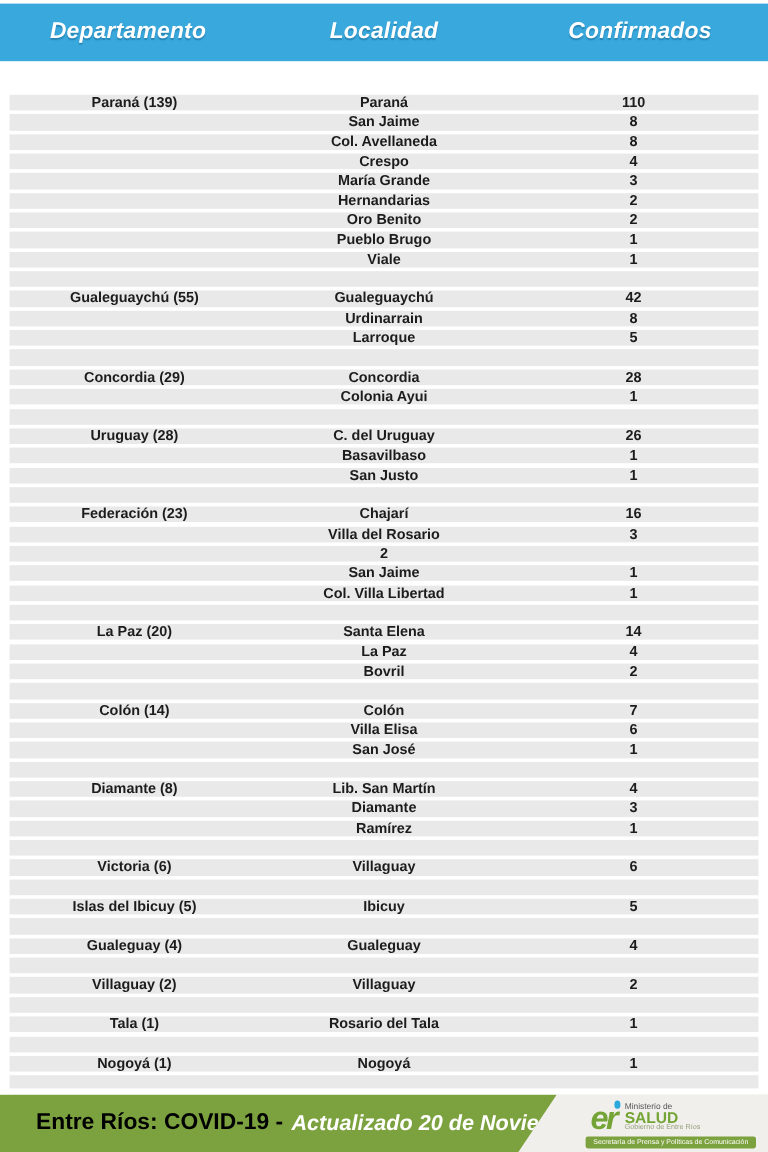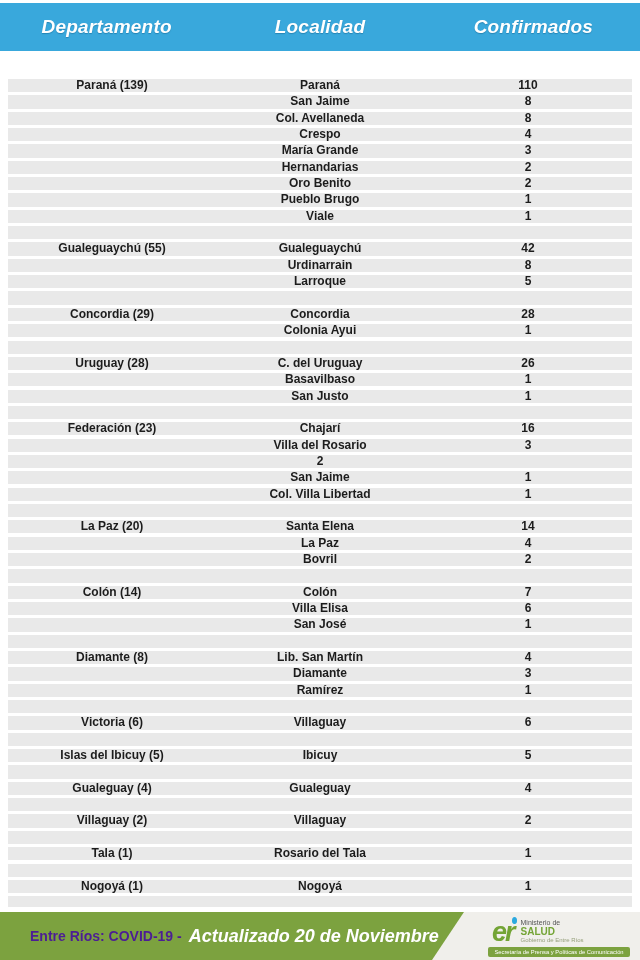--- a/index.html
+++ b/index.html
@@ -35,36 +35,36 @@
   .total-row span{font-size:12.5px;font-weight:bold;color:#17313d;text-align:center;line-height:15px;font-style:italic;}
   
   .footer{position:absolute;left:0;bottom:0;width:640px;height:53px;background:#fff;}
   .footer-band{position:absolute;left:0;top:5px;width:640px;height:48px;background:#f0efeb;}
   .banner{
     position:absolute;left:0;top:0;height:48px;width:640px;
     clip-path:polygon(0 0,464px 0,432px 100%,0 100%);
     background:var(--banner-bg);
     display:flex;align-items:center;padding-left:30px;box-sizing:border-box;
   }
-  .b-title{color:#4c1d95;font-weight:bold;font-size:14px;white-space:pre;}
+  .b-title{color:#000000;font-weight:bold;font-size:19px;white-space:pre;}
   .b-sub{color:#fff;font-weight:bold;font-style:italic;font-size:18px;margin-left:7px;white-space:pre;}
   
   .logo{position:absolute;right:10px;top:5px;width:142px;}
   .logo-top{display:flex;align-items:flex-end;padding-left:4px;}
   .er{
     position:relative;font-weight:bold;font-style:italic;letter-spacing:-2px;
     font-size:27px;line-height:24px;color:var(--logo-green);
   }
   .er .drop{
     position:absolute;top:-3px;right:-3px;width:5px;height:7px;
     background:var(--logo-blue);border-radius:50% 50% 45% 45%;
   }
   .logo-text{margin-left:7px;padding-top:2px;}
   .lt1{font-size:7px;color:#555;line-height:8px;}
-  .lt2{font-size:10px;font-weight:bold;color:var(--logo-green);line-height:9px;}
+  .lt2{font-size:13px;font-weight:bold;color:var(--logo-green);line-height:9px;}
   .lt3{font-size:6px;color:#96a07c;line-height:8px;}
   .logo-bar{
     margin-top:3px;background:var(--banner-bg);border-radius:2px;
     color:#fff;font-size:5.8px;text-align:center;padding:2px 2px;line-height:6px;
     white-space:nowrap;overflow:hidden;
   }
 </style>
 </head>
 <body>
 

